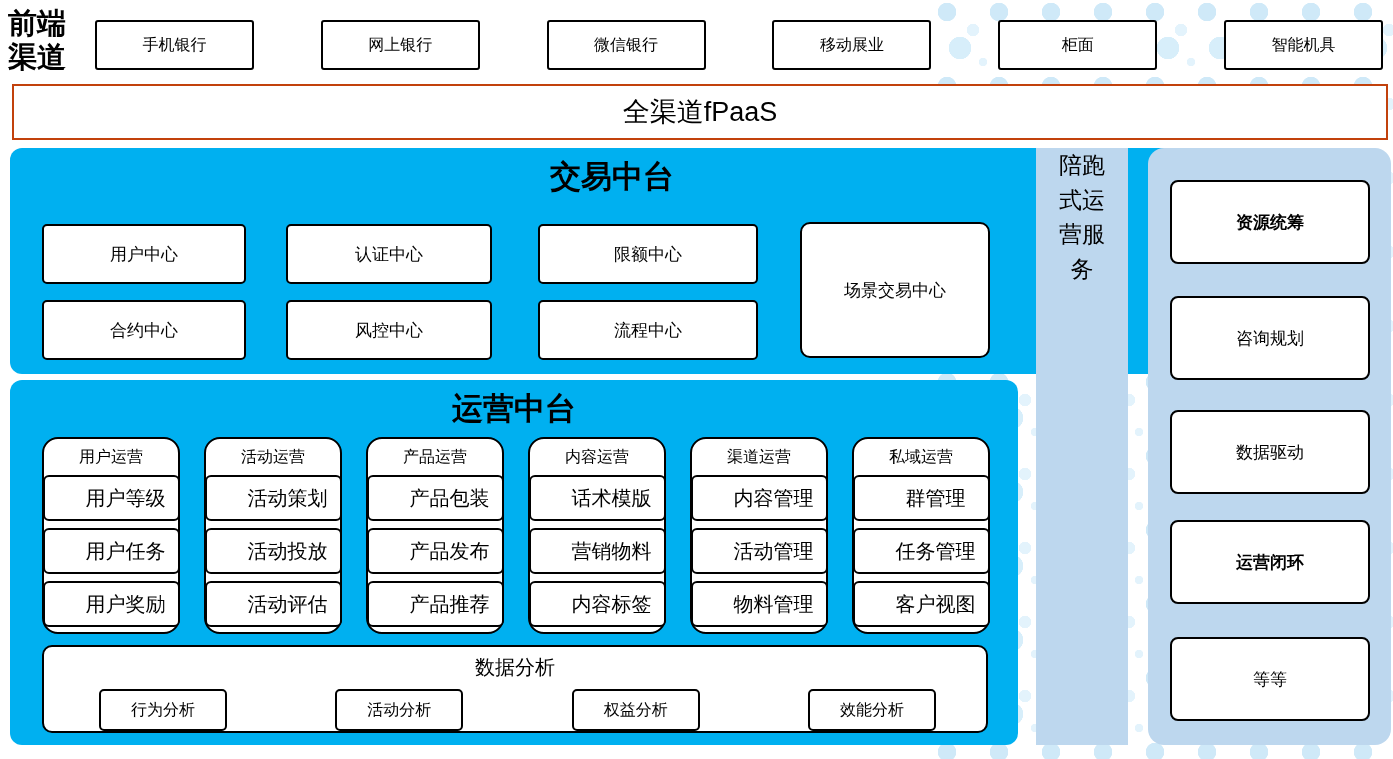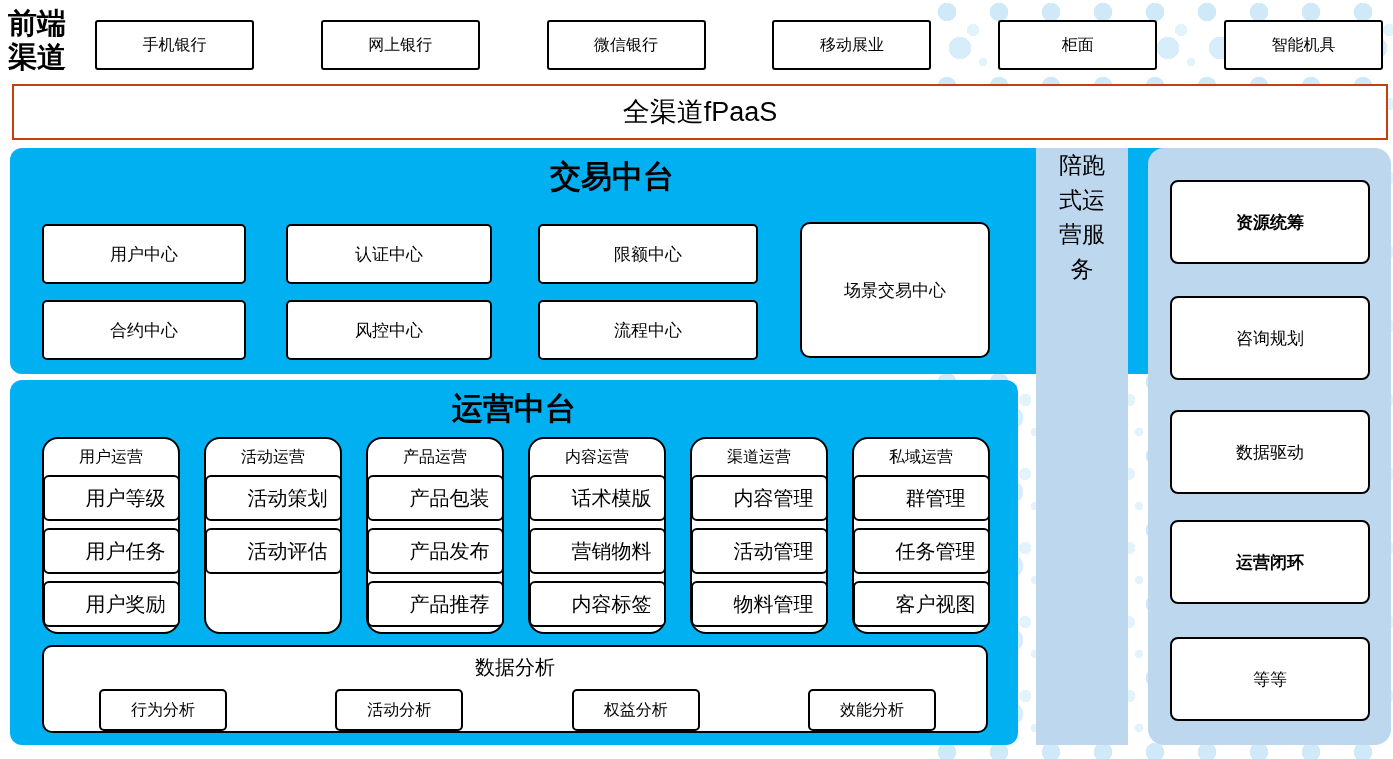--- a/index.html
+++ b/index.html
@@ -105,20 +105,21 @@
 
     <div class="op-col c0">
       <div class="col-header">用户运营</div>
       <div class="col-box">用户等级</div>
       <div class="col-box">用户任务</div>
       <div class="col-box">用户奖励</div>
     </div>
     <div class="op-col c1">
       <div class="col-header">活动运营</div>
       <div class="col-box">活动策划</div>
+      <div class="col-box">活动投放</div>
       <div class="col-box">活动评估</div>
     </div>
     <div class="op-col c2">
       <div class="col-header">产品运营</div>
       <div class="col-box">产品包装</div>
       <div class="col-box">产品发布</div>
       <div class="col-box">产品推荐</div>
     </div>
     <div class="op-col c3">
       <div class="col-header">内容运营</div>

